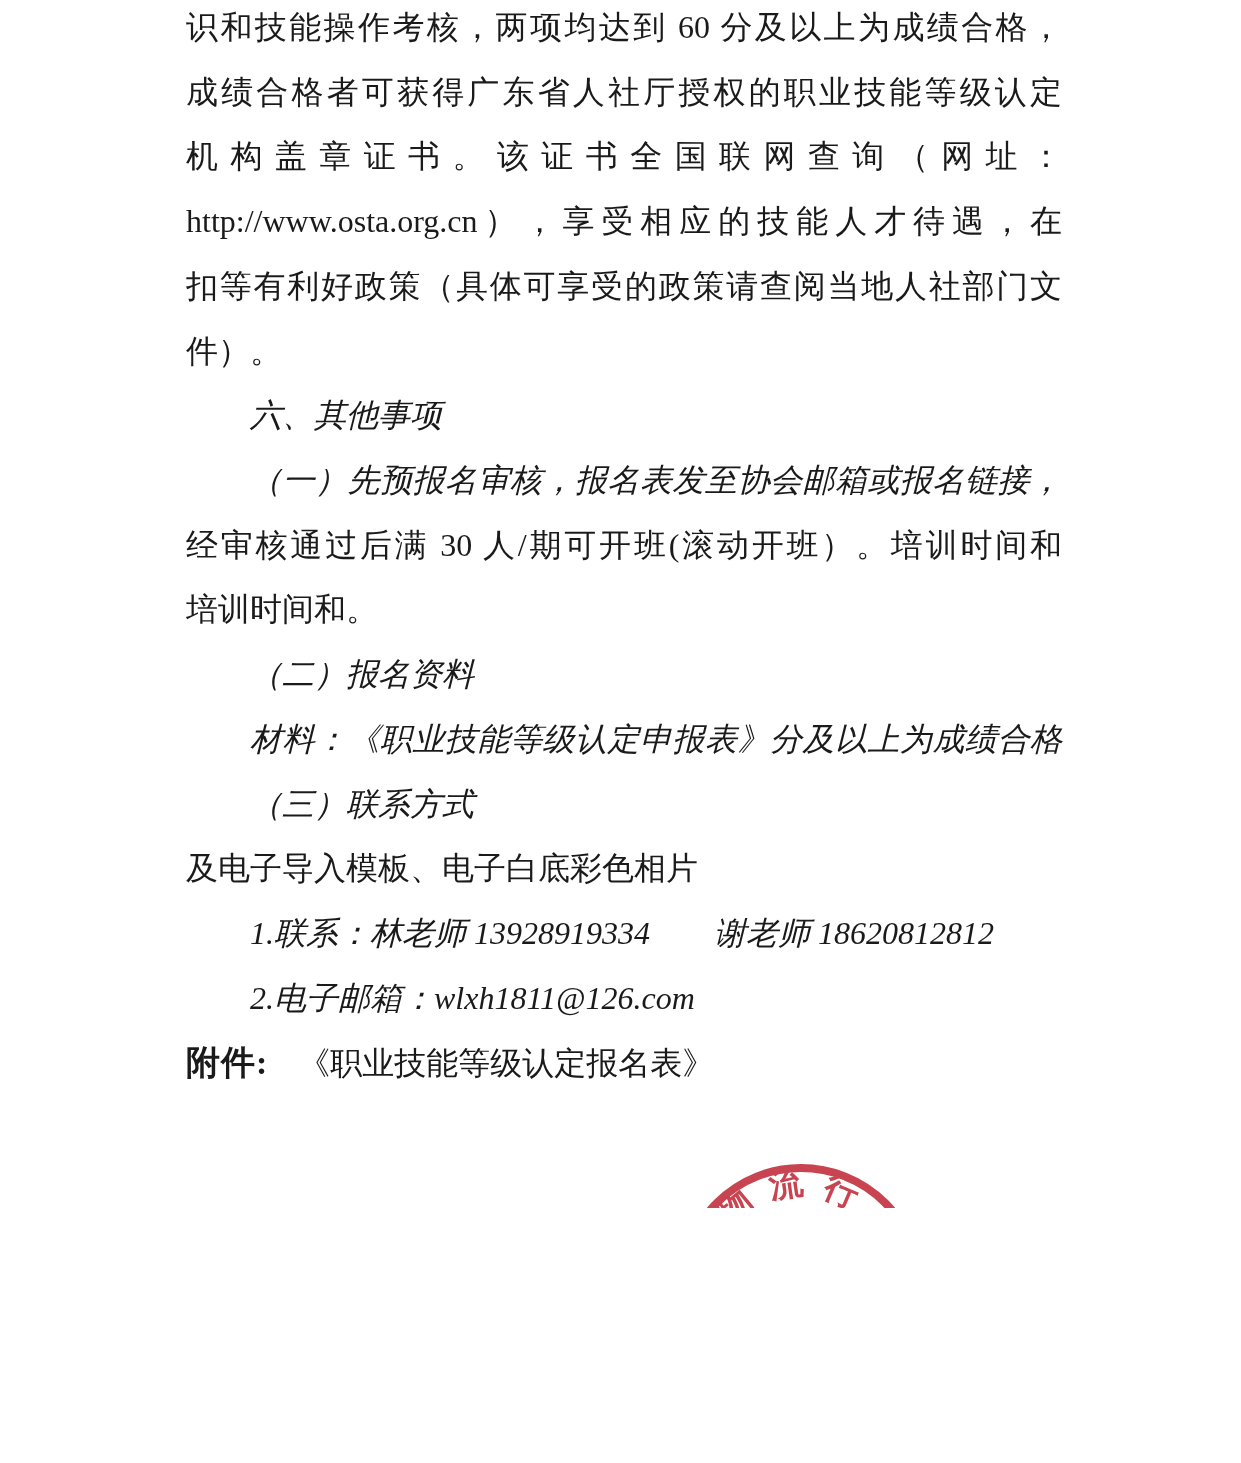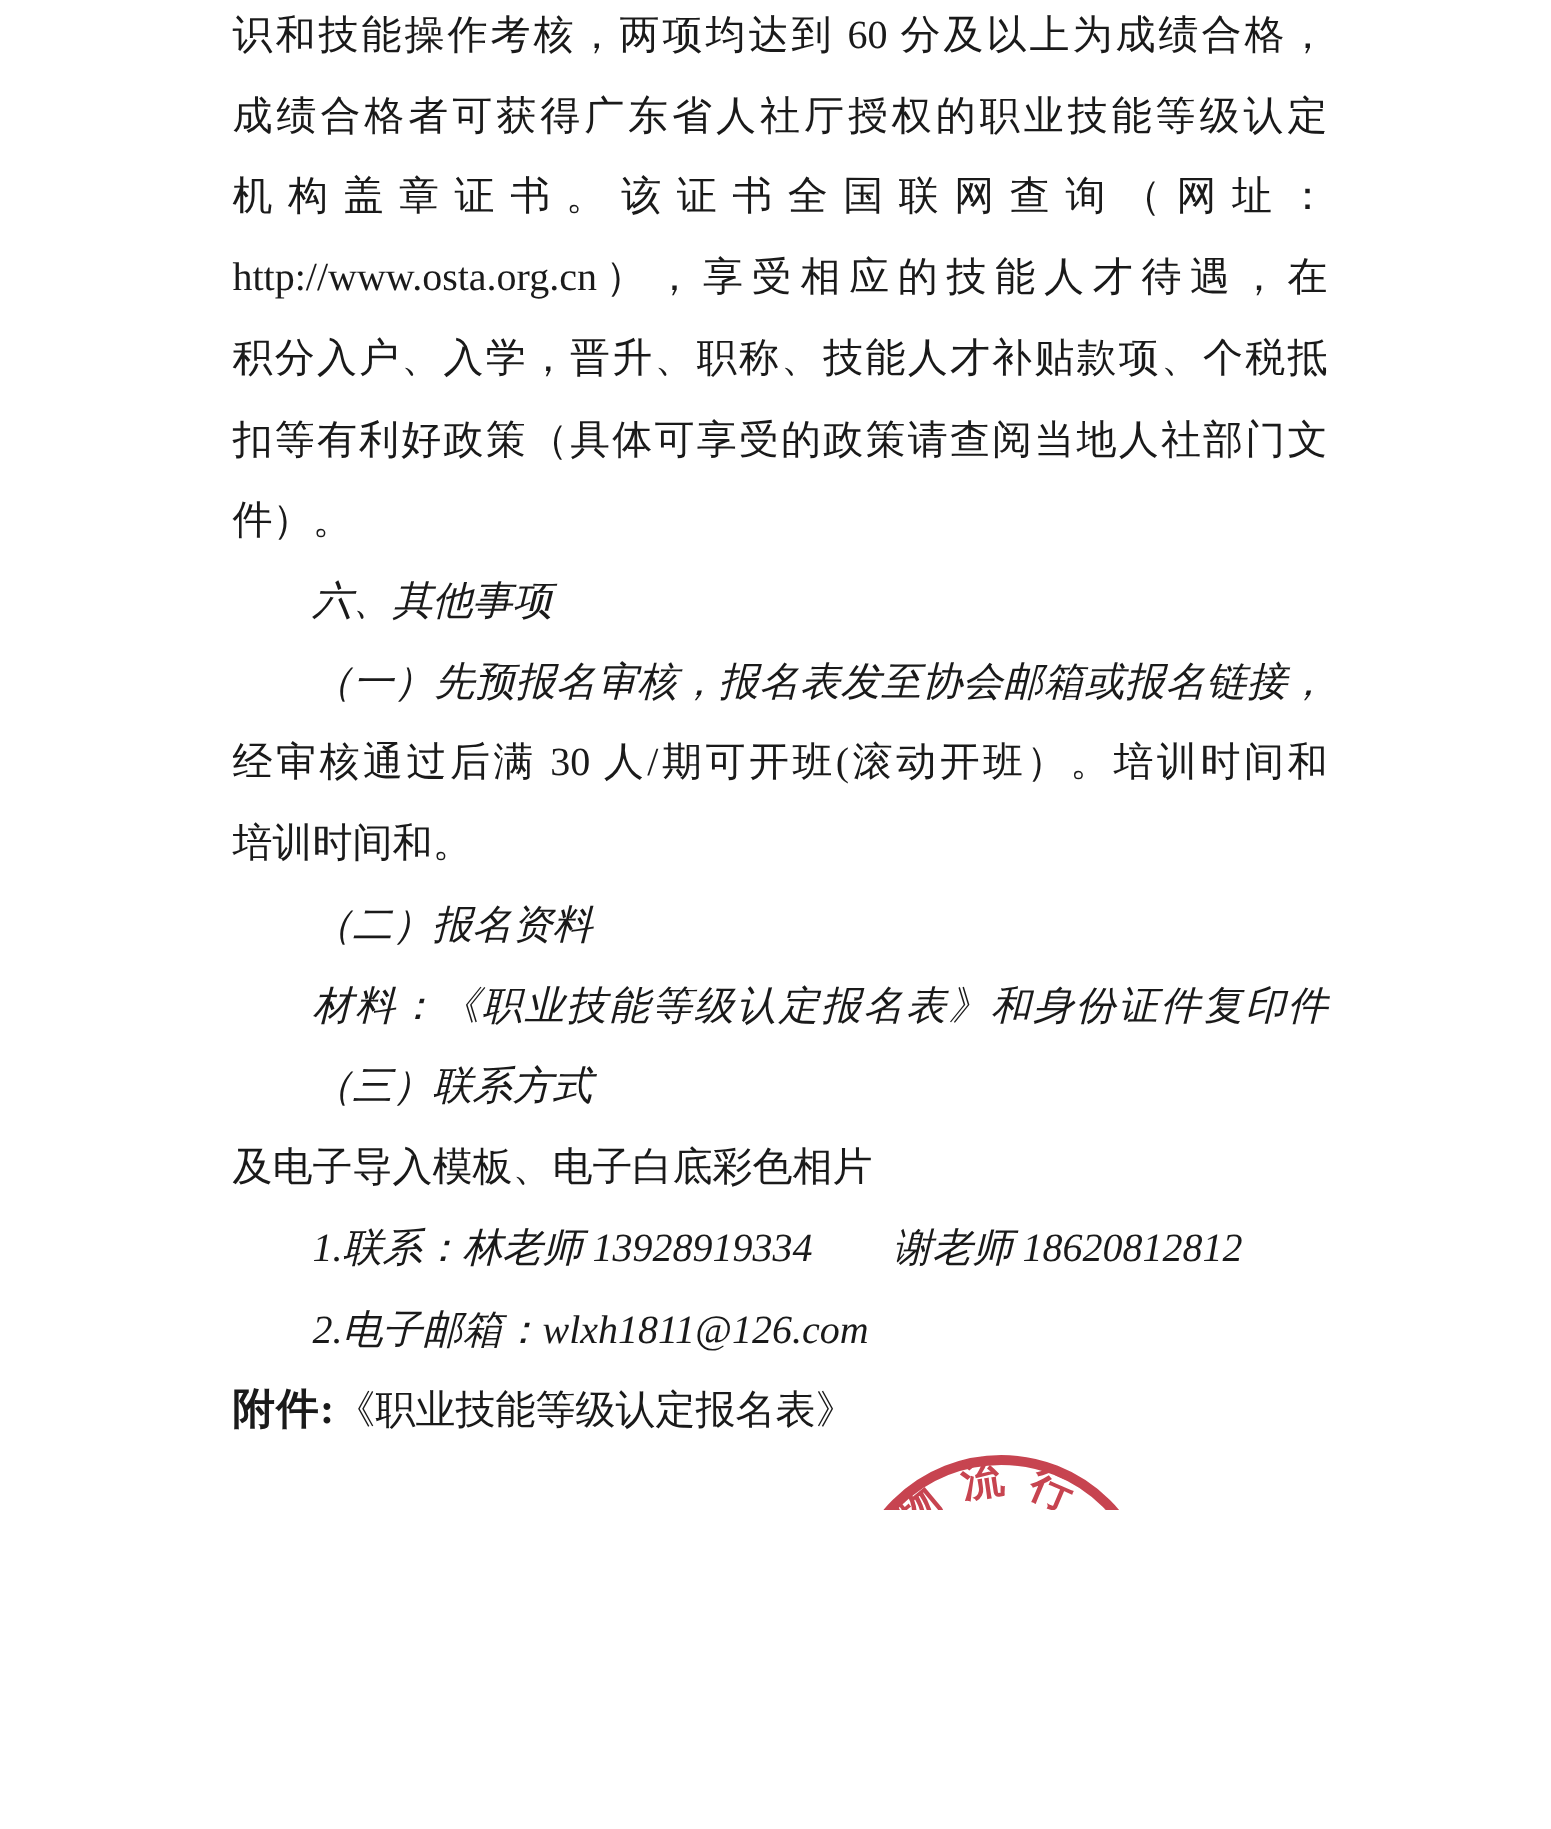--- a/index.html
+++ b/index.html
@@ -13,21 +13,21 @@
   }
   .content{
     position:absolute;left:186px;top:-5px;width:876px;
     font-size:32px;line-height:64.72px;
   }
   .line{height:64.72px;}
   .nowrap{white-space:nowrap;}
   .justify{text-align:justify;text-align-last:justify;}
   .indent{text-indent:64px;font-style:italic;}
   .gap{display:inline-block;width:64px;}
-  .attach-label{font-weight:bold;font-size:34px;letter-spacing:1px;}
+  .attach-label{font-weight:bold;font-size:34px;margin-right:30px;letter-spacing:1px;}
   .signature{
     position:absolute;left:622px;top:1247px;
     font-size:32px;letter-spacing:1px;z-index:3;white-space:nowrap;
   }
   .date{
     position:absolute;left:690px;top:1312px;
     font-size:32px;z-index:3;white-space:nowrap;
   }
   .seal{
     position:absolute;left:677px;top:1163px;
@@ -42,29 +42,28 @@
 </head>
 <body>
 
 <div class="page">
 
   <div class="content">
     <div class="line justify">识和技能操作考核，两项均达到 60 分及以上为成绩合格，</div>
     <div class="line justify">成绩合格者可获得广东省人社厅授权的职业技能等级认定</div>
     <div class="line justify">机构盖章证书。该证书全国联网查询（网址：</div>
     <div class="line justify">http://www.osta.org.cn），享受相应的技能人才待遇，在</div>
-    <div class="line justify">积分入户、入学，晋升、职称、技能人才补贴款项、个税抵</div>
     <div class="line justify">扣等有利好政策（具体可享受的政策请查阅当地人社部门文</div>
     <div class="line nowrap">件）。</div>
     <div class="line nowrap indent">六、其他事项</div>
     <div class="line justify indent">（一）先预报名审核，报名表发至协会邮箱或报名链接，</div>
     <div class="line justify">经审核通过后满 30 人/期可开班(滚动开班）。培训时间和</div>
     <div class="line nowrap">培训时间和。</div>
     <div class="line nowrap indent">（二）报名资料</div>
-    <div class="line justify indent">材料：《职业技能等级认定报名表》和身份证件复印件</div>
+    <div class="line justify indent">材料：《职业技能等级认定申报表》分及以上为成绩合格</div>
     <div class="line nowrap indent">（三）联系方式</div>
     <div class="line nowrap">及电子导入模板、电子白底彩色相片</div>
 
     <div class="line nowrap indent"><span>1.联系：林老师 13928919334</span><span class="gap"></span><span>谢老师 18620812812</span></div>
 
     <div class="line nowrap indent">2.电子邮箱：wlxh1811@126.com</div>
 
     <div class="line nowrap"><span class="attach-label">附件:</span><span>《职业技能等级认定报名表》</span></div>
   </div>
 

